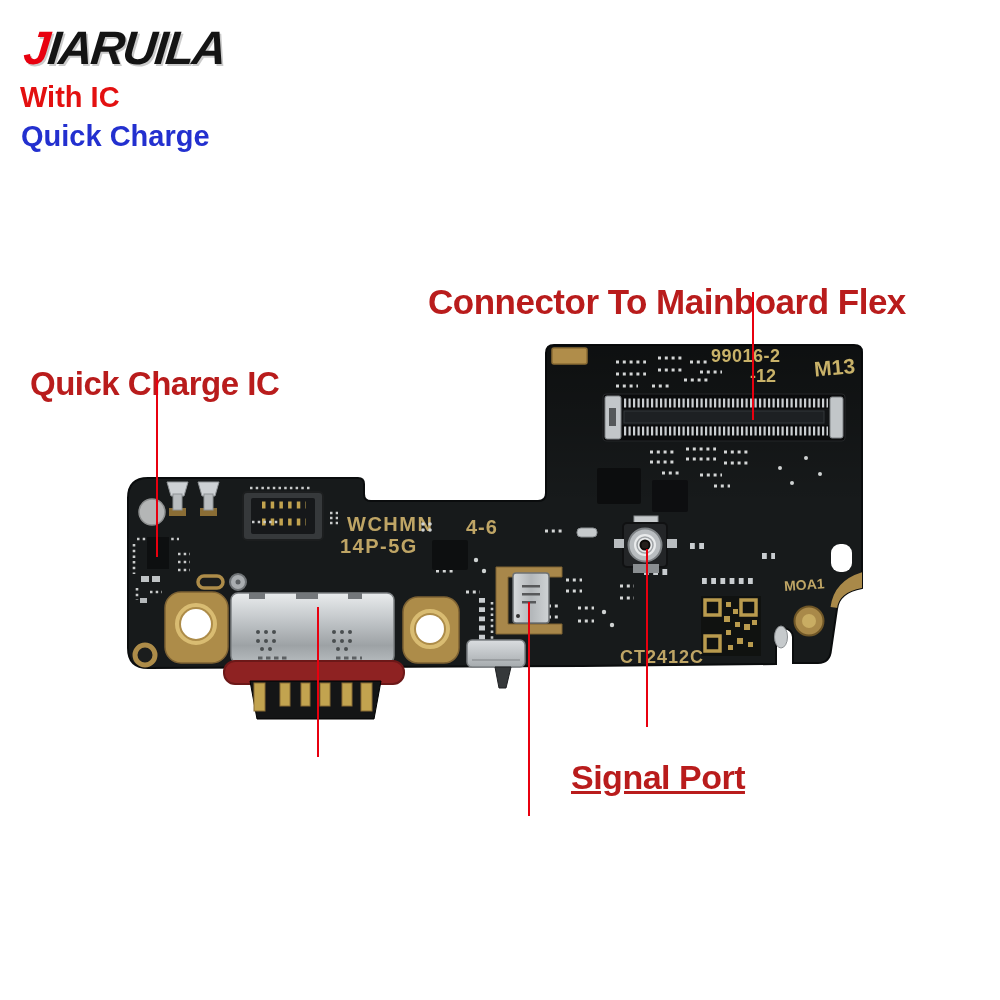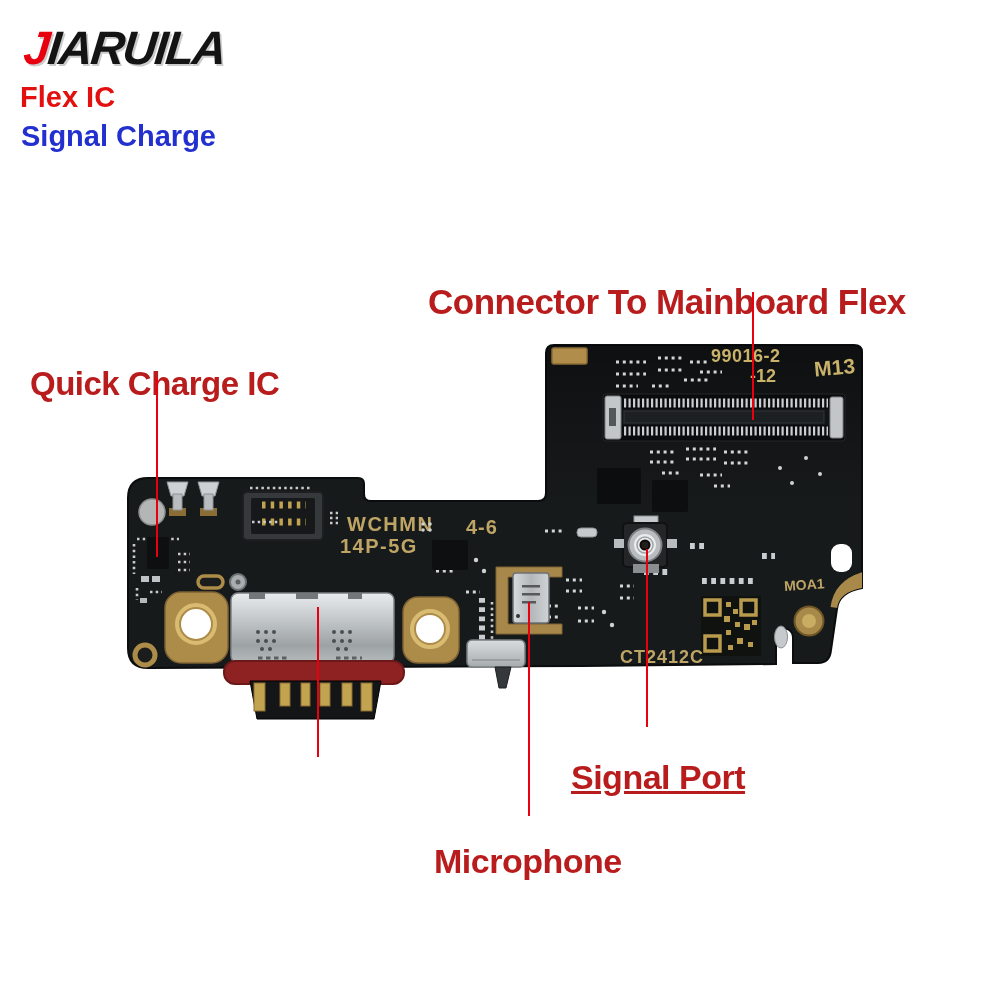--- a/index.html
+++ b/index.html
@@ -30,22 +30,22 @@
   .pins{stroke:#caced1;stroke-width:9;stroke-dasharray:2.2 2.3;fill:none;}
   .goldtext{font-family:"Liberation Sans",sans-serif;font-weight:bold;fill:#bfa565;}
   .goldtext2{font-family:"Liberation Sans",sans-serif;font-weight:bold;fill:#c9b269;}
 </style>
 </head>
 <body>
 
 <div id="stage">
 
   <div class="logo"><span class="j">J</span><span>IARUILA</span></div>
-  <div class="tagline tag-red">Flex IC</div>
-  <div class="tagline tag-blue">Signal Charge</div>
+  <div class="tagline tag-red">With IC</div>
+  <div class="tagline tag-blue">Quick Charge</div>
 
   <svg width="1000" height="1000" viewBox="0 0 1000 1000" style="position:absolute;left:0;top:0;">
     <defs>
       <linearGradient id="usbSilver" x1="0" y1="0" x2="0" y2="1">
         <stop offset="0" stop-color="#e9eced"></stop>
           <stop offset="0.35" stop-color="#c6cacd"></stop>
         <stop offset="0.75" stop-color="#9da2a5"></stop>
           <stop offset="1" stop-color="#b6bbbe"></stop>
       </linearGradient>
       <linearGradient id="micSilver" x1="0" y1="0" x2="1" y2="0">
@@ -302,21 +302,20 @@
     <circle cx="809" cy="621" r="7" fill="#c9ad63"></circle>
     <ellipse cx="781" cy="637" rx="6.5" ry="11" fill="#c6cacc" stroke="#8b8f92" stroke-width="1"></ellipse>
     <text x="784" y="590" font-size="14" class="goldtext" transform="rotate(-4 800 585)">MOA1</text>
     <text x="620" y="663" font-size="18" class="goldtext" letter-spacing="1">CT2412C</text>
 
     <circle cx="145" cy="655" r="10" fill="#1b1d1d" stroke="#ad8c49" stroke-width="5"></circle>
   </svg>
 
   <div class="red-label lbl-connector">Connector To Mainboard Flex</div>
   <div class="red-label lbl-qcic">Quick Charge IC</div>
-  <div class="red-label lbl-mic">Microphone</div>
   <div class="red-label lbl-signal">Signal Port</div>
 
   <div class="rline" style="left:752px;top:292px;height:128px;"></div>
   <div class="rline" style="left:156px;top:378px;height:179px;"></div>
   <div class="rline" style="left:317px;top:607px;height:150px;"></div>
   <div class="rline" style="left:528px;top:602px;height:214px;"></div>
   <div class="rline" style="left:646px;top:549px;height:178px;"></div>
 
 </div>
 

